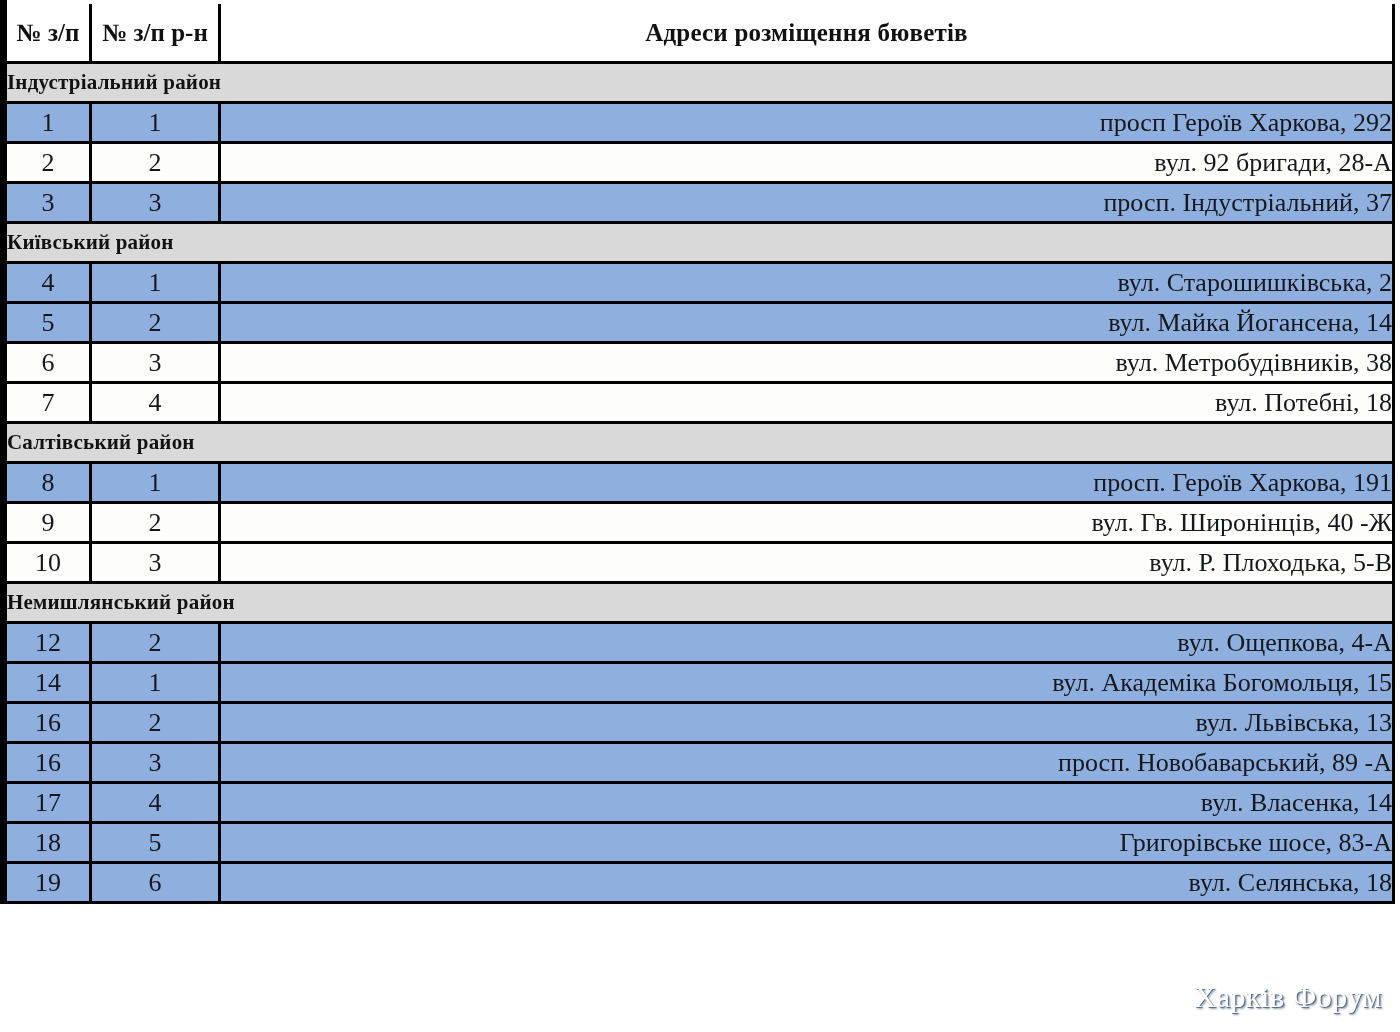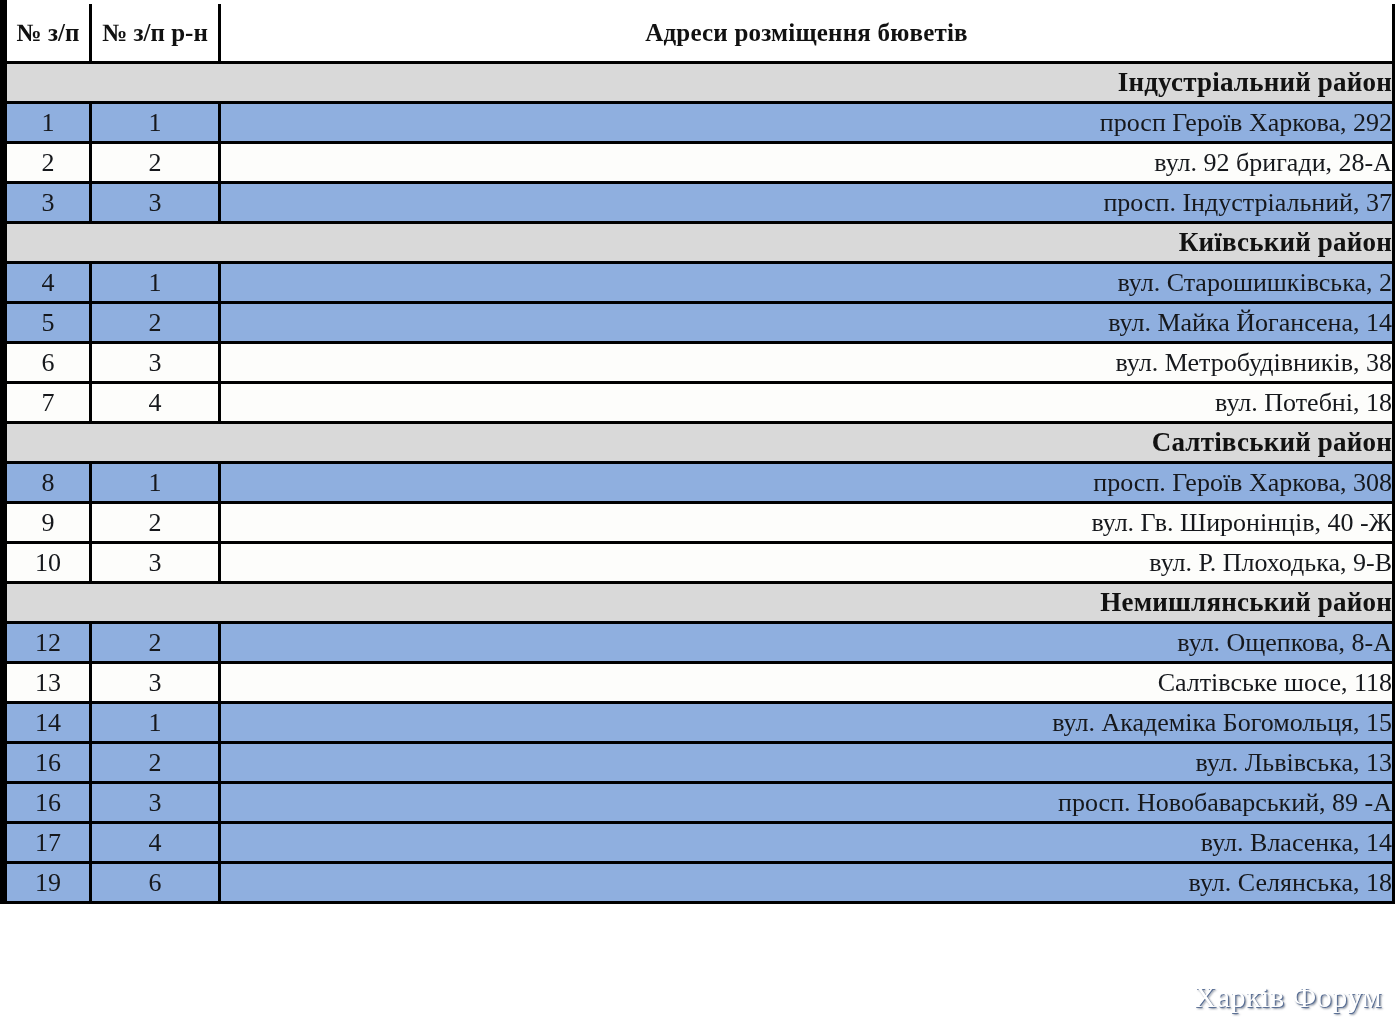--- a/index.html
+++ b/index.html
@@ -59,23 +59,23 @@
     padding-left: 80px;
     font-weight: bold;
     font-size: 27px;
     letter-spacing: 0.2px;
   }
 
   
   tr.district-row td {
     background: #d9d9d9;
     height: 37px;
-    text-align: right;
+    text-align: left;
     font-weight: bold;
-    font-size: 27px;
+    font-size: 21px;
     color: #121212;
     border-left: none;
     border-right: 3px solid #000000;
     letter-spacing: 0.2px;
   }
 
   
   tr.data-row td {
     height: 37px;
     font-size: 26px;
@@ -165,44 +165,39 @@
           <td class="n">7</td>
           <td class="dn">4</td>
           <td class="addr">вул. Потебні, 18</td>
         </tr>
         <tr class="district-row">
           <td colspan="3">Салтівський район</td>
         </tr>
         <tr class="data-row shade">
           <td class="n">8</td>
           <td class="dn">1</td>
-          <td class="addr">просп. Героїв Харкова, 308</td>
+          <td class="addr">просп. Героїв Харкова, 191</td>
         </tr>
         <tr class="data-row plain">
           <td class="n">9</td>
           <td class="dn">2</td>
           <td class="addr">вул. Гв. Широнінців, 40 -Ж</td>
         </tr>
         <tr class="data-row plain">
           <td class="n">10</td>
           <td class="dn">3</td>
-          <td class="addr">вул. Р. Плоходька, 9-В</td>
+          <td class="addr">вул. Р. Плоходька, 5-В</td>
         </tr>
         <tr class="district-row">
           <td colspan="3">Немишлянський район</td>
         </tr>
         <tr class="data-row shade">
           <td class="n">12</td>
           <td class="dn">2</td>
-          <td class="addr">вул. Ощепкова, 8-А</td>
-        </tr>
-        <tr class="data-row plain">
-          <td class="n">13</td>
-          <td class="dn">3</td>
-          <td class="addr">Салтівське шосе, 118</td>
+          <td class="addr">вул. Ощепкова, 4-А</td>
         </tr>
         <tr class="data-row shade">
           <td class="n">14</td>
           <td class="dn">1</td>
           <td class="addr">вул. Академіка Богомольця, 15</td>
         </tr>
         <tr class="data-row shade">
           <td class="n">16</td>
           <td class="dn">2</td>
           <td class="addr">вул. Львівська, 13</td>
@@ -211,20 +206,25 @@
           <td class="n">16</td>
           <td class="dn">3</td>
           <td class="addr">просп. Новобаварський, 89 -А</td>
         </tr>
         <tr class="data-row shade">
           <td class="n">17</td>
           <td class="dn">4</td>
           <td class="addr">вул. Власенка, 14</td>
         </tr>
         <tr class="data-row shade">
+          <td class="n">18</td>
+          <td class="dn">5</td>
+          <td class="addr">Григорівське шосе, 83-А</td>
+        </tr>
+        <tr class="data-row shade">
           <td class="n">19</td>
           <td class="dn">6</td>
           <td class="addr">вул. Селянська, 18</td>
         </tr>
       </tbody>
   </table>
 
   <div id="watermark">Харків Форум</div>
 
 </div>

